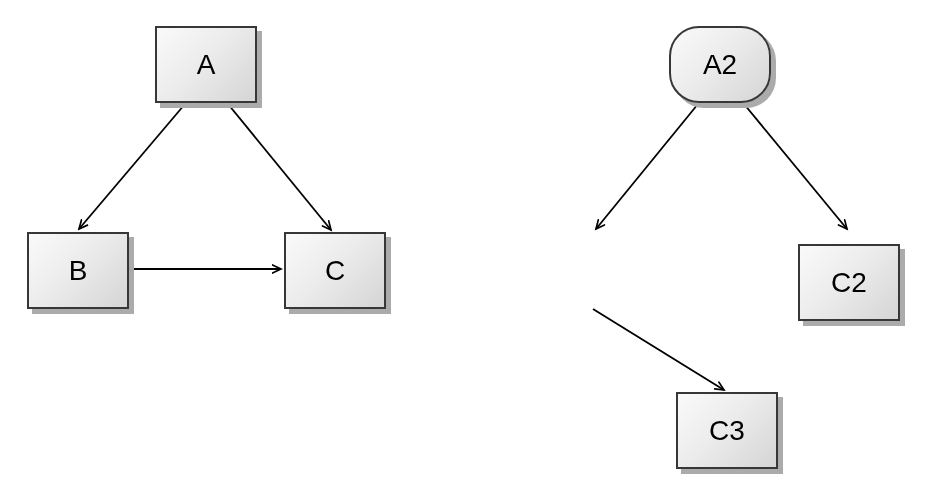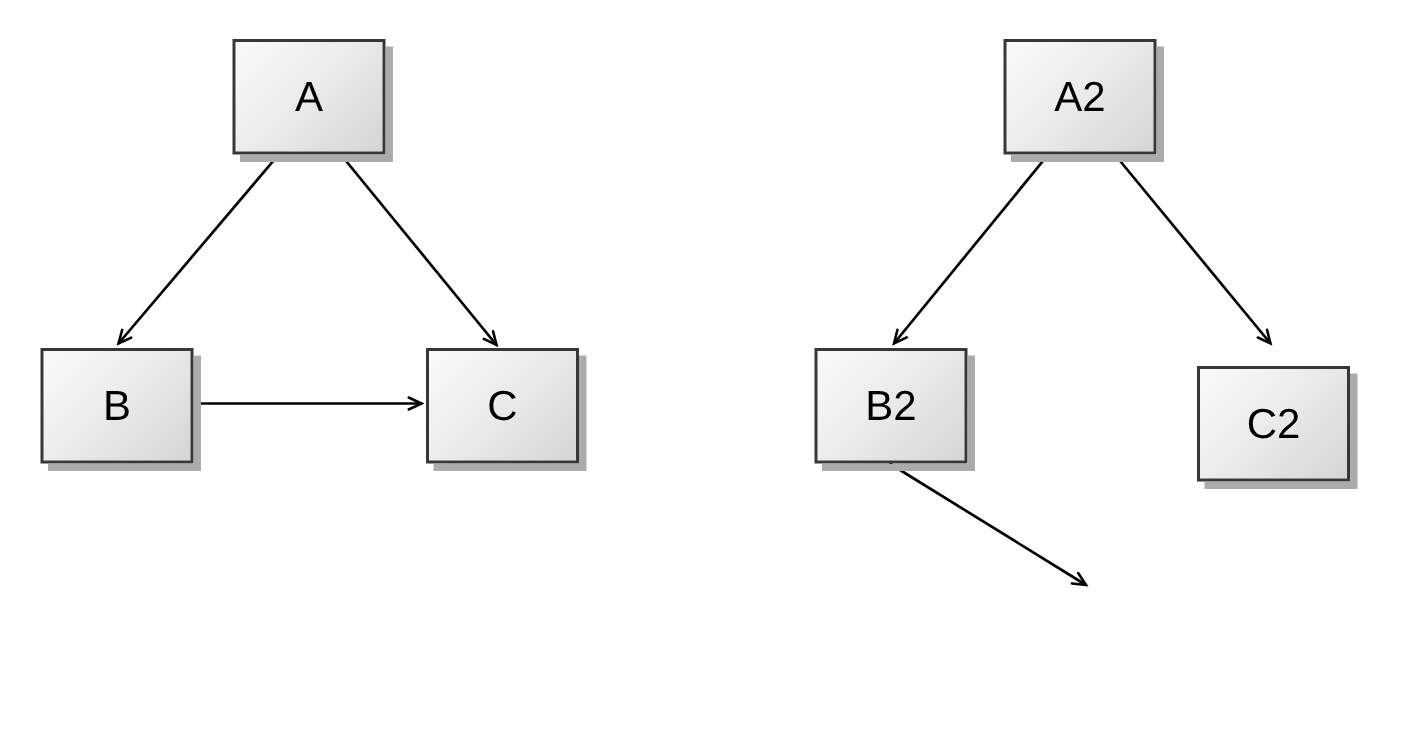--- a/index.html
+++ b/index.html
@@ -36,21 +36,21 @@
     justify-content: center;
     font-size: 28px;
     color: #000000;
     user-select: none;
   }
   
   #node-a  { left: 155px; top: 26px;  }
   #node-b  { left: 27px;  top: 232px; }
   #node-c  { left: 284px; top: 232px; }
   
-  #node-a2 { left: 669px; top: 26px;  }
+  #node-a2 { left: 669px; top: 26px; border-radius: 30px;  }
   #node-b2 { left: 543px; top: 232px; }
   #node-c2 { left: 798px; top: 244px; }
   #node-c3 { left: 676px; top: 392px; }
 </style>
 </head>
 <body>
 
 <div class="canvas">
 
   <svg class="edges-layer" width="940" height="504" viewBox="0 0 940 504" xmlns="http://www.w3.org/2000/svg">
@@ -75,20 +75,20 @@
   <div class="node" id="node-b">
     <span>B</span>
   </div>
   <div class="node" id="node-c">
     <span>C</span>
   </div>
 
   <div class="node" id="node-a2">
     <span>A2</span>
   </div>
-  <div class="node" id="node-b2">
-    <span>B2</span>
-  </div>
   <div class="node" id="node-c2">
     <span>C2</span>
+  </div>
+  <div class="node" id="node-c3">
+    <span>C3</span>
   </div>
 
 </div>
 
 </body></html>

